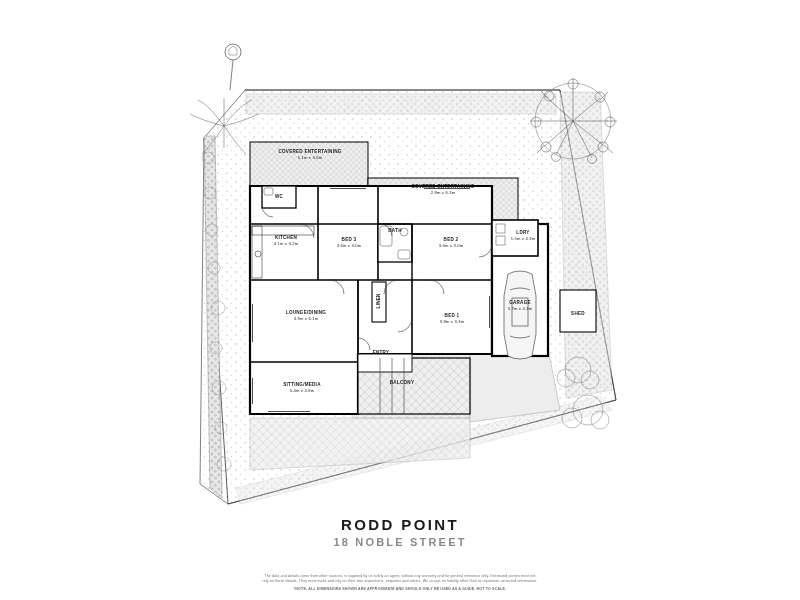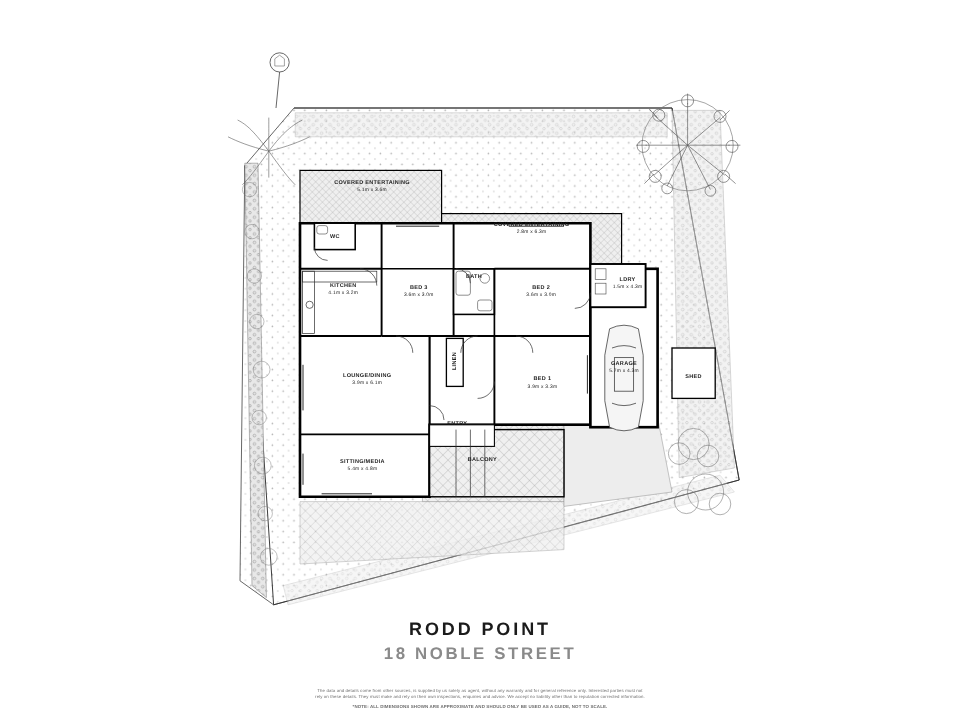--- a/index.html
+++ b/index.html
@@ -59,21 +59,21 @@
     text-align: center;
   }
   #suburb {
     font-size: 15px;
     font-weight: 700;
     letter-spacing: 2.4px;
     color: #1b1b1b;
   }
   #street {
     margin-top: 3px;
-    font-size: 14px;
+    font-size: 11px;
     font-weight: 700;
     letter-spacing: 2.2px;
     color: #8a8a8a;
   }
   #disclaimer {
     position: absolute;
     left: 0;
     top: 556px;
     width: 800px;
     text-align: center;

